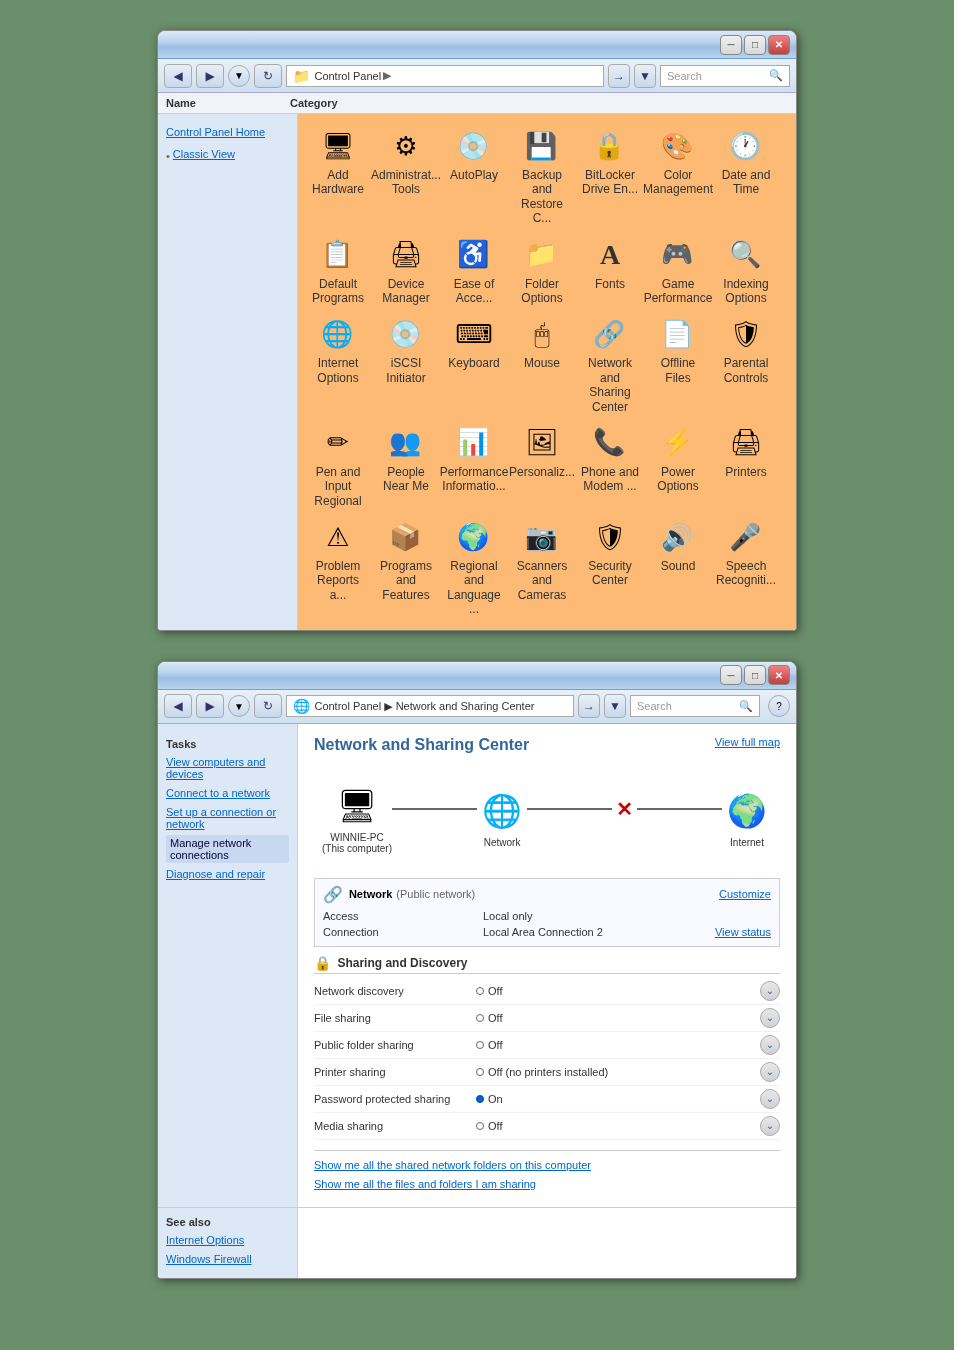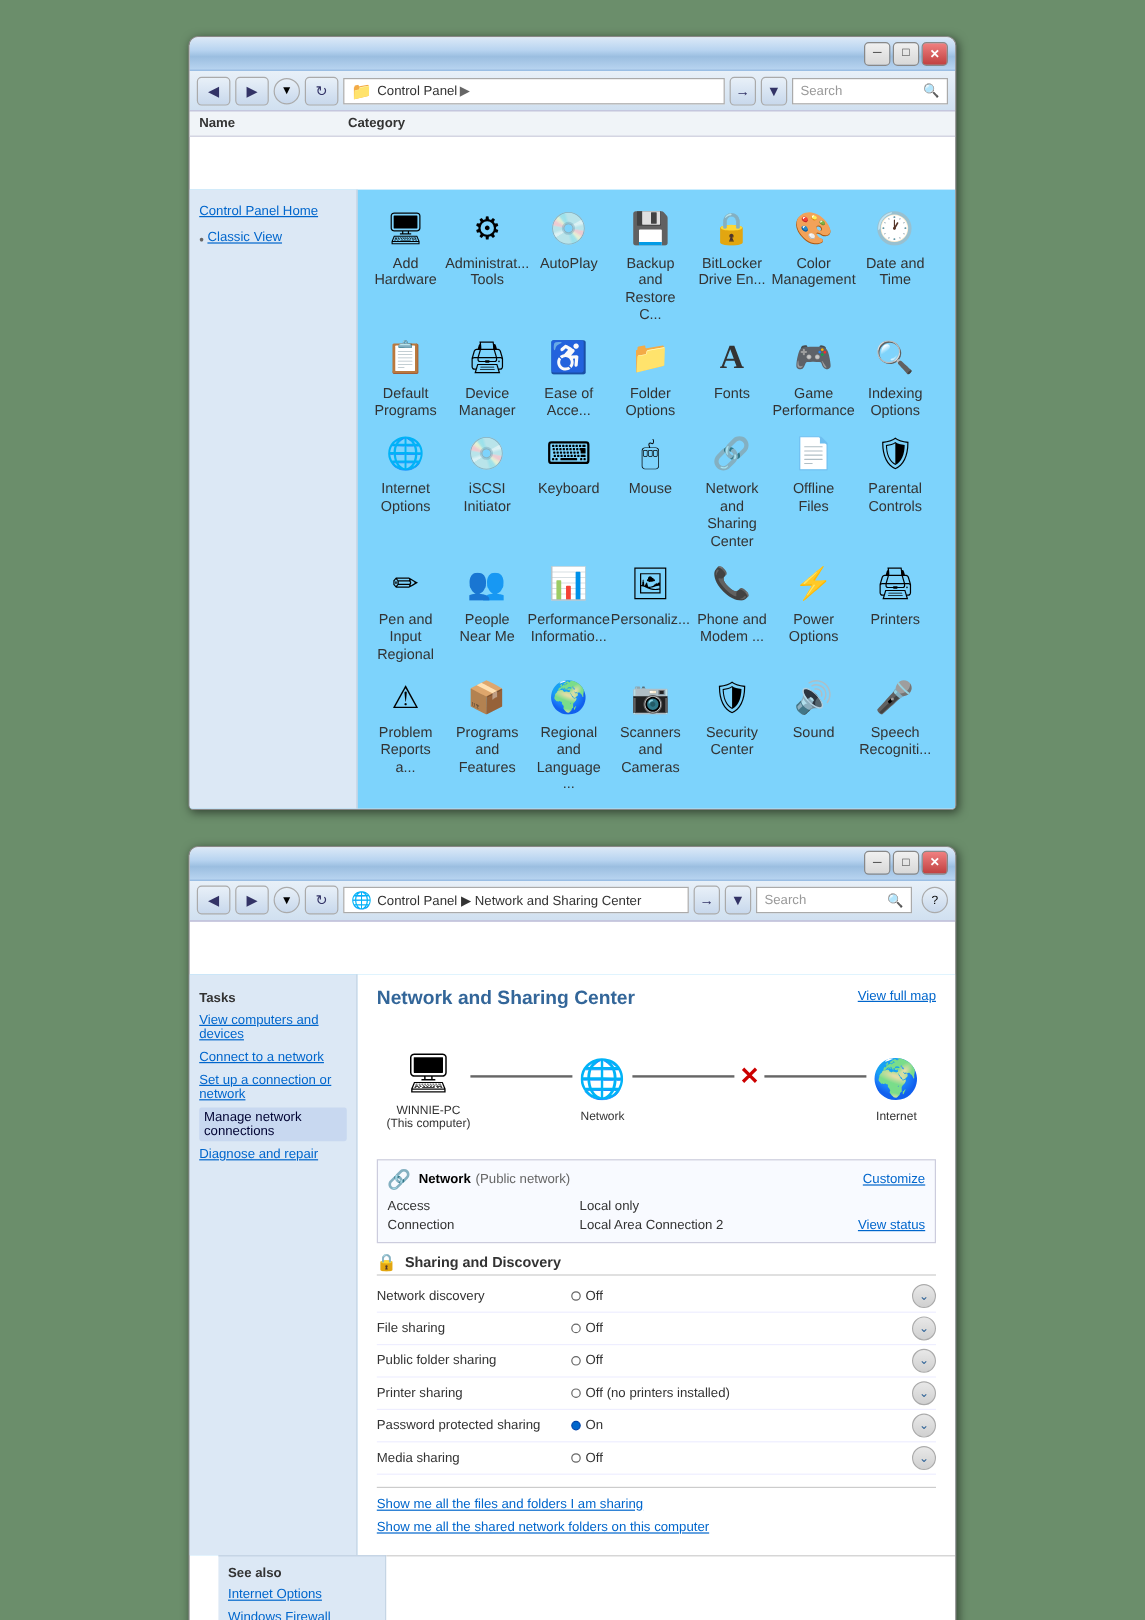--- a/index.html
+++ b/index.html
@@ -105,23 +105,22 @@
       display: flex;
       align-items: center;
       font-size: 11px;
       color: #999;
       gap: 4px;
     }
 
     
     .content-area {
       display: flex;
-      background: #7dd3fc;
+      background: #fdba74;
       min-height: 400px;
-      margin-top: 44px;
     }
 
     
     .sidebar {
       width: 140px;
       background: #dce8f5;
       padding: 10px 8px;
       border-right: 1px solid #c0d0e0;
       flex-shrink: 0;
     }
@@ -709,27 +708,27 @@
           <span class="sharing-label">Media sharing</span>
           <span class="sharing-value">
             <span class="radio-dot off"></span>
             Off
           </span>
           <div class="expand-btn">⌄</div>
         </div>
       </div>
 
       <div style="margin-top:10px;padding-top:6px;border-top:1px solid #ccc;">
+        <div class="sidebar-link">Show me all the shared network folders on this computer</div>
         <div class="sidebar-link">Show me all the files and folders I am sharing</div>
-        <div class="sidebar-link">Show me all the shared network folders on this computer</div>
       </div>
     </div>
   </div>
 
-  <div style="display:flex;margin-left:24px;">
+  <div style="display:flex;">
     <div style="width:140px;background:#dce8f5;padding:8px;border-top:1px solid #c0d0e0;border-right:1px solid #c0d0e0;">
       <div class="see-also-title">See also</div>
       <div class="sidebar-link">Internet Options</div>
       <div class="sidebar-link">Windows Firewall</div>
     </div>
     <div style="flex:1;background:#fff;border-top:1px solid #ccc;"></div>
   </div>
 
 </div>
 

